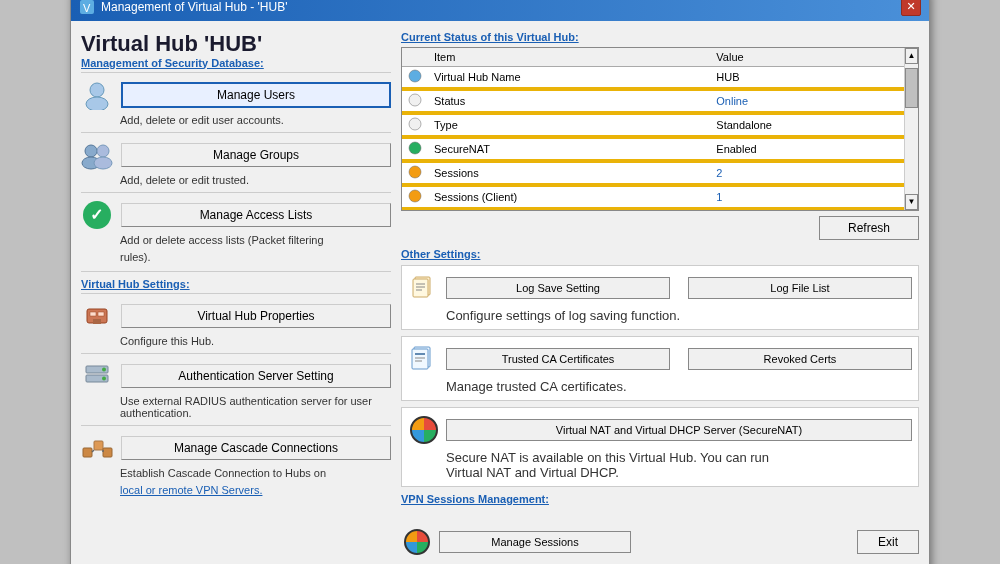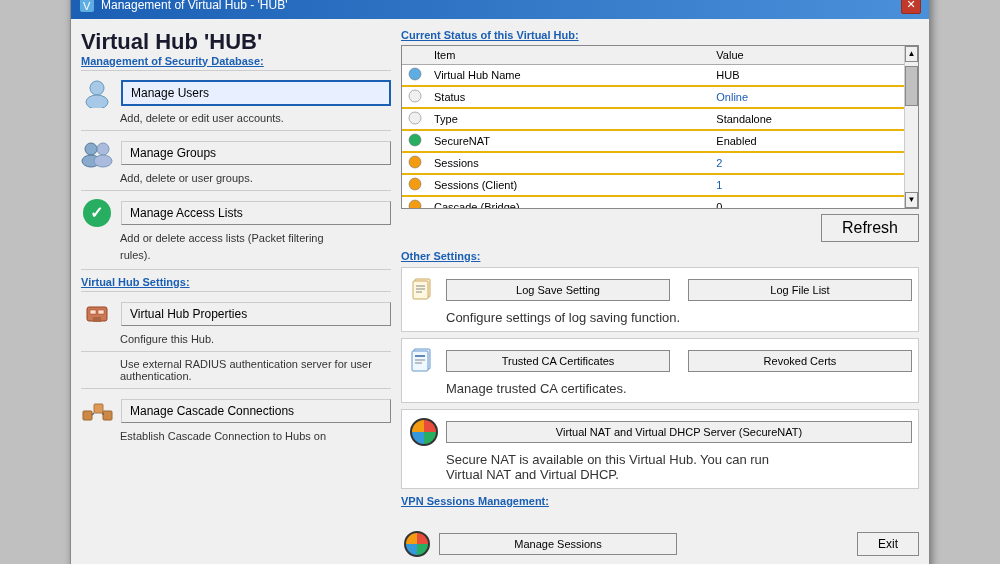--- a/index.html
+++ b/index.html
@@ -97,21 +97,21 @@
     }
     .action-btn {
       flex: 1;
       padding: 4px 8px;
       background: #f0f0f0;
       border: 1px solid #888;
       border-top-color: #ccc;
       border-left-color: #ccc;
       cursor: pointer;
       font-size: 12px;
-      text-align: left;
+      text-align: center;
     }
     .action-btn.active {
       border: 2px solid #1a5fb4;
       background: #e8f0ff;
     }
     .action-desc {
       font-size: 11px;
       color: #333;
       margin-left: 39px;
       margin-bottom: 5px;
@@ -149,21 +149,21 @@
     }
     .status-table thead th {
       background: #f0f0f0;
       border-bottom: 1px solid #aaa;
       padding: 3px 6px;
       text-align: left;
       font-weight: normal;
     }
     .status-table tbody td {
       padding: 2px 6px;
-      border-bottom: 2px solid #eab308;
+      border-bottom: 4px solid #eab308;
       vertical-align: middle;
     }
     .td-icon { width: 18px; }
     .scrollbar-fake {
       position: absolute;
       right: 0; top: 0; bottom: 0;
       width: 14px;
       background: #f0f0f0;
       border-left: 1px solid #ccc;
     }
@@ -186,25 +186,25 @@
       font-size: 8px;
       cursor: pointer;
     }
     .refresh-area {
       display: flex;
       justify-content: flex-end;
       margin-top: 5px;
       margin-bottom: 8px;
     }
     .refresh-btn {
-      padding: 4px 20px;
+      padding: 4px 28px;
       background: #f0f0f0;
       border: 1px solid #888;
       cursor: pointer;
-      font-size: 16px;
+      font-size: 12px;
     }
     .other-settings-label {
       font-size: 11px;
       color: #1a5fb4;
       font-weight: bold;
       text-decoration: underline;
       margin-bottom: 5px;
     }
     .settings-group {
       border: 1px solid #ccc;
@@ -335,21 +335,21 @@
           <div class="action-icon">
             <svg width="32" height="30" viewBox="0 0 32 30">
               <circle cx="10" cy="11" r="6" fill="#88aacc" stroke="#557799" stroke-width="1"></circle>
               <ellipse cx="10" cy="23" rx="9" ry="6" fill="#88aacc" stroke="#557799" stroke-width="1"></ellipse>
               <circle cx="22" cy="11" r="6" fill="#aabbdd" stroke="#7799bb" stroke-width="1"></circle>
               <ellipse cx="22" cy="23" rx="9" ry="6" fill="#aabbdd" stroke="#7799bb" stroke-width="1"></ellipse>
             </svg>
           </div>
           <button class="action-btn">Manage Groups</button>
         </div>
-        <div class="action-desc">Add, delete or user groups.</div>
+        <div class="action-desc">Add, delete or edit trusted.</div>
 
         <hr class="divider">
 
         <div class="action-row">
           <div class="action-icon">
             <div class="icon-checkmark">✓</div>
           </div>
           <button class="action-btn">Manage Access Lists</button>
         </div>
         <div class="action-desc">Add or delete access lists (Packet filtering</div>
@@ -369,38 +369,52 @@
               <rect x="16" y="11" width="6" height="4" fill="#ffddcc" stroke="#994422" stroke-width="0.5"></rect>
               <rect x="11" y="18" width="8" height="5" fill="#aa6644"></rect>
             </svg>
           </div>
           <button class="action-btn">Virtual Hub Properties</button>
         </div>
         <div class="action-desc">Configure this Hub.</div>
 
         <hr class="divider">
 
+        <div class="action-row">
+          <div class="action-icon">
+            <svg width="30" height="30" viewBox="0 0 30 30">
+              <rect x="4" y="5" width="22" height="7" rx="1" fill="#aabbcc" stroke="#778899" stroke-width="1"></rect>
+              <rect x="4" y="14" width="22" height="7" rx="1" fill="#aabbcc" stroke="#778899" stroke-width="1"></rect>
+              <circle cx="22" cy="8.5" r="2" fill="#44aa44"></circle>
+              <circle cx="22" cy="17.5" r="2" fill="#44aa44"></circle>
+            </svg>
+          </div>
+          <button class="action-btn">Authentication Server Setting</button>
+        </div>
         <div class="action-desc">Use external RADIUS authentication server for user authentication.</div>
 
         <hr class="divider">
 
         <div class="action-row">
           <div class="action-icon">
             <svg width="32" height="30" viewBox="0 0 32 30">
               <rect x="2" y="15" width="9" height="9" rx="1" fill="#cc8844" stroke="#996633" stroke-width="1"></rect>
               <rect x="13" y="8" width="9" height="9" rx="1" fill="#dd9955" stroke="#aa7744" stroke-width="1"></rect>
               <rect x="22" y="15" width="9" height="9" rx="1" fill="#cc8844" stroke="#996633" stroke-width="1"></rect>
               <line x1="11" y1="19" x2="13" y2="17" stroke="#666" stroke-width="1.5"></line>
               <line x1="22" y1="17" x2="22" y2="19" stroke="#666" stroke-width="1.5"></line>
             </svg>
           </div>
           <button class="action-btn">Manage Cascade Connections</button>
         </div>
         <div class="action-desc">
           <span>Establish Cascade Connection to Hubs on</span>
+        </div>
+        <div class="action-desc">
+          <span class="blue">local or remote VPN Servers.</span>
         </div>
       </div>
     </div>
 
     <div class="right-panel">
       <div class="current-status-label">Current Status of this Virtual Hub:</div>
 
       <div class="status-table-container table-wrapper">
         <div class="table-inner">
           <table class="status-table">
@@ -533,21 +547,21 @@
         </div>
         <div class="settings-desc">Secure NAT is available on this Virtual Hub. You can run</div>
         <div class="settings-desc">Virtual NAT and Virtual DHCP.</div>
       </div>
 
       <div class="vpn-label">VPN Sessions Management:</div>
       <div class="settings-row">
         <div class="settings-icon">
           <div class="icon-sessions"></div>
         </div>
-        <div class="settings-btns" style="flex: none; width: 238px; border-radius: 9px;">
+        <div class="settings-btns" style="flex: none; width: 192px; border-radius: 9px;">
           <button class="settings-btn">Manage Sessions</button>
         </div>
         <div style="flex:1; display:flex; justify-content:flex-end;">
           <button class="exit-btn">Exit</button>
         </div>
       </div>
     </div>
   </div>
 </div>
 

